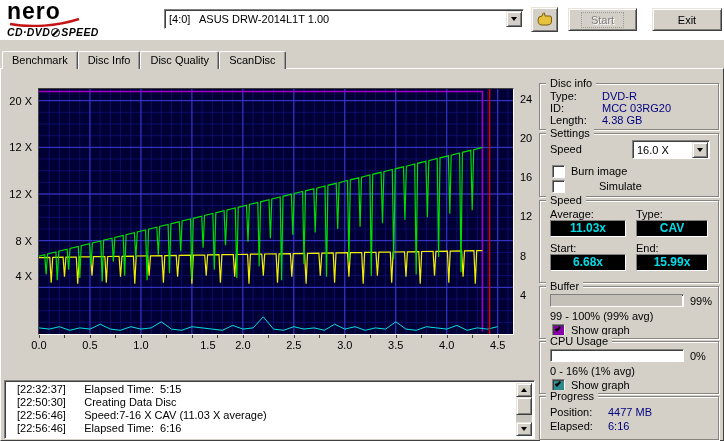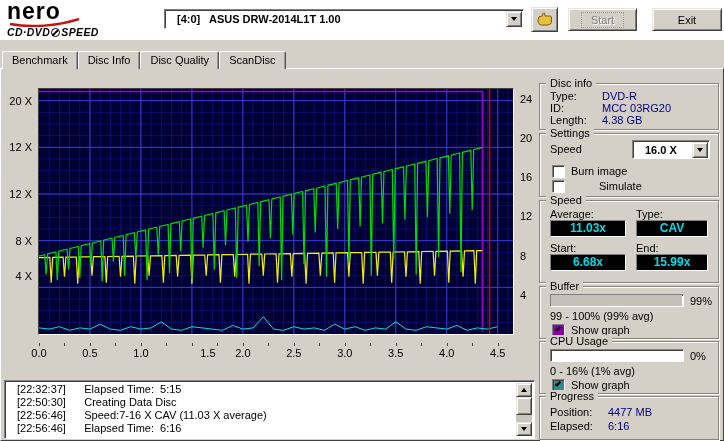--- a/index.html
+++ b/index.html
@@ -22,21 +22,21 @@
   #tools-btn { position:absolute; left:531px; top:7px; width:27px; height:25px; }
   #start-btn { position:absolute; left:568px; top:8px; width:69px; height:23px; }
   #exit-btn  { position:absolute; left:652px; top:8px; width:70px; height:23px; }
   .dashed { border:1px dotted #9a9a9a; padding:1px 9px; }
   .disabled-text { color:#7d7d7d; text-shadow:1px 1px 0 #ffffff; }
 
   .combobox { position:absolute; background:#ffffff; display:flex; align-items:center;
               border-top:1px solid #808080; border-left:1px solid #808080;
               border-bottom:1px solid #ffffff; border-right:1px solid #ffffff;
               box-shadow: inset 1px 1px 0 #404040; }
-  .combo-text { flex:1; padding-left:12px; white-space:pre; overflow:hidden; color:#000;font-weight:bold; }
+  .combo-text { flex:1; padding-left:4px; white-space:pre; overflow:hidden; color:#000; }
   .combo-btn { width:16px; height:16px; margin-right:1px; background:#d4d0c8;
                border:1px solid; border-color:#e8e4dc #404040 #404040 #e8e4dc;
                box-shadow: inset 1px 1px 0 #fff, inset -1px -1px 0 #808080;
                display:flex; align-items:center; justify-content:center; }
   #drive-select { left:164px; top:9px; width:360px; height:20px; }
   .tri-down { width:0; height:0; border-left:3.5px solid transparent; border-right:3.5px solid transparent; border-top:4px solid #000; }
   .tri-up   { width:0; height:0; border-left:3.5px solid transparent; border-right:3.5px solid transparent; border-bottom:4px solid #000; }
 
   
   #tabs { position:absolute; left:2px; top:47px; height:22px; display:flex; align-items:flex-end; z-index:3; }
@@ -53,21 +53,21 @@
 
   
   #chart-area { position:absolute; left:0; top:0; width:537px; height:300px; }
   .plot-wrap { position:absolute; left:37px; top:19px; width:476px; height:247px;
                border-top:1px solid #404040; border-left:1px solid #404040;
                border-bottom:1px solid #ffffff; border-right:1px solid #ffffff; }
   #ylabels-left  { position:absolute; left:0; top:20px; width:34px; height:245px; }
   .ytick-l { position:absolute; right:3px; width:31px; text-align:right; color:#000; }
   #ylabels-right { position:absolute; left:517px; top:20px; width:19px; height:245px; }
   .ytick-r { position:absolute; left:2px; color:#000; }
-  #xlabels { position:absolute; left:0; top:276px; width:537px; height:14px; }
+  #xlabels { position:absolute; left:0; top:268px; width:537px; height:14px; }
   .xtick { position:absolute; top:2px; width:24px; text-align:center; color:#000; }
   .tickmark { position:absolute; top:-2px; width:1px; height:3px; background:#404040; }
 
   
   .group { position:absolute; left:538px; width:180px;
            border:1px solid #87857e; box-shadow: 1px 1px 0 #ffffff, inset 1px 1px 0 #ffffff; }
   .gtitle { position:absolute; top:-7px; left:6px; background:#d4d0c8; padding:0 4px; color:#000; white-space:nowrap; }
   .lbl { position:absolute; color:#000; white-space:nowrap; }
   .val { position:absolute; color:#000080; white-space:nowrap; }
   .lcd { position:absolute; background:#000; color:#00dce8; font-weight:bold; font-size:12px;

